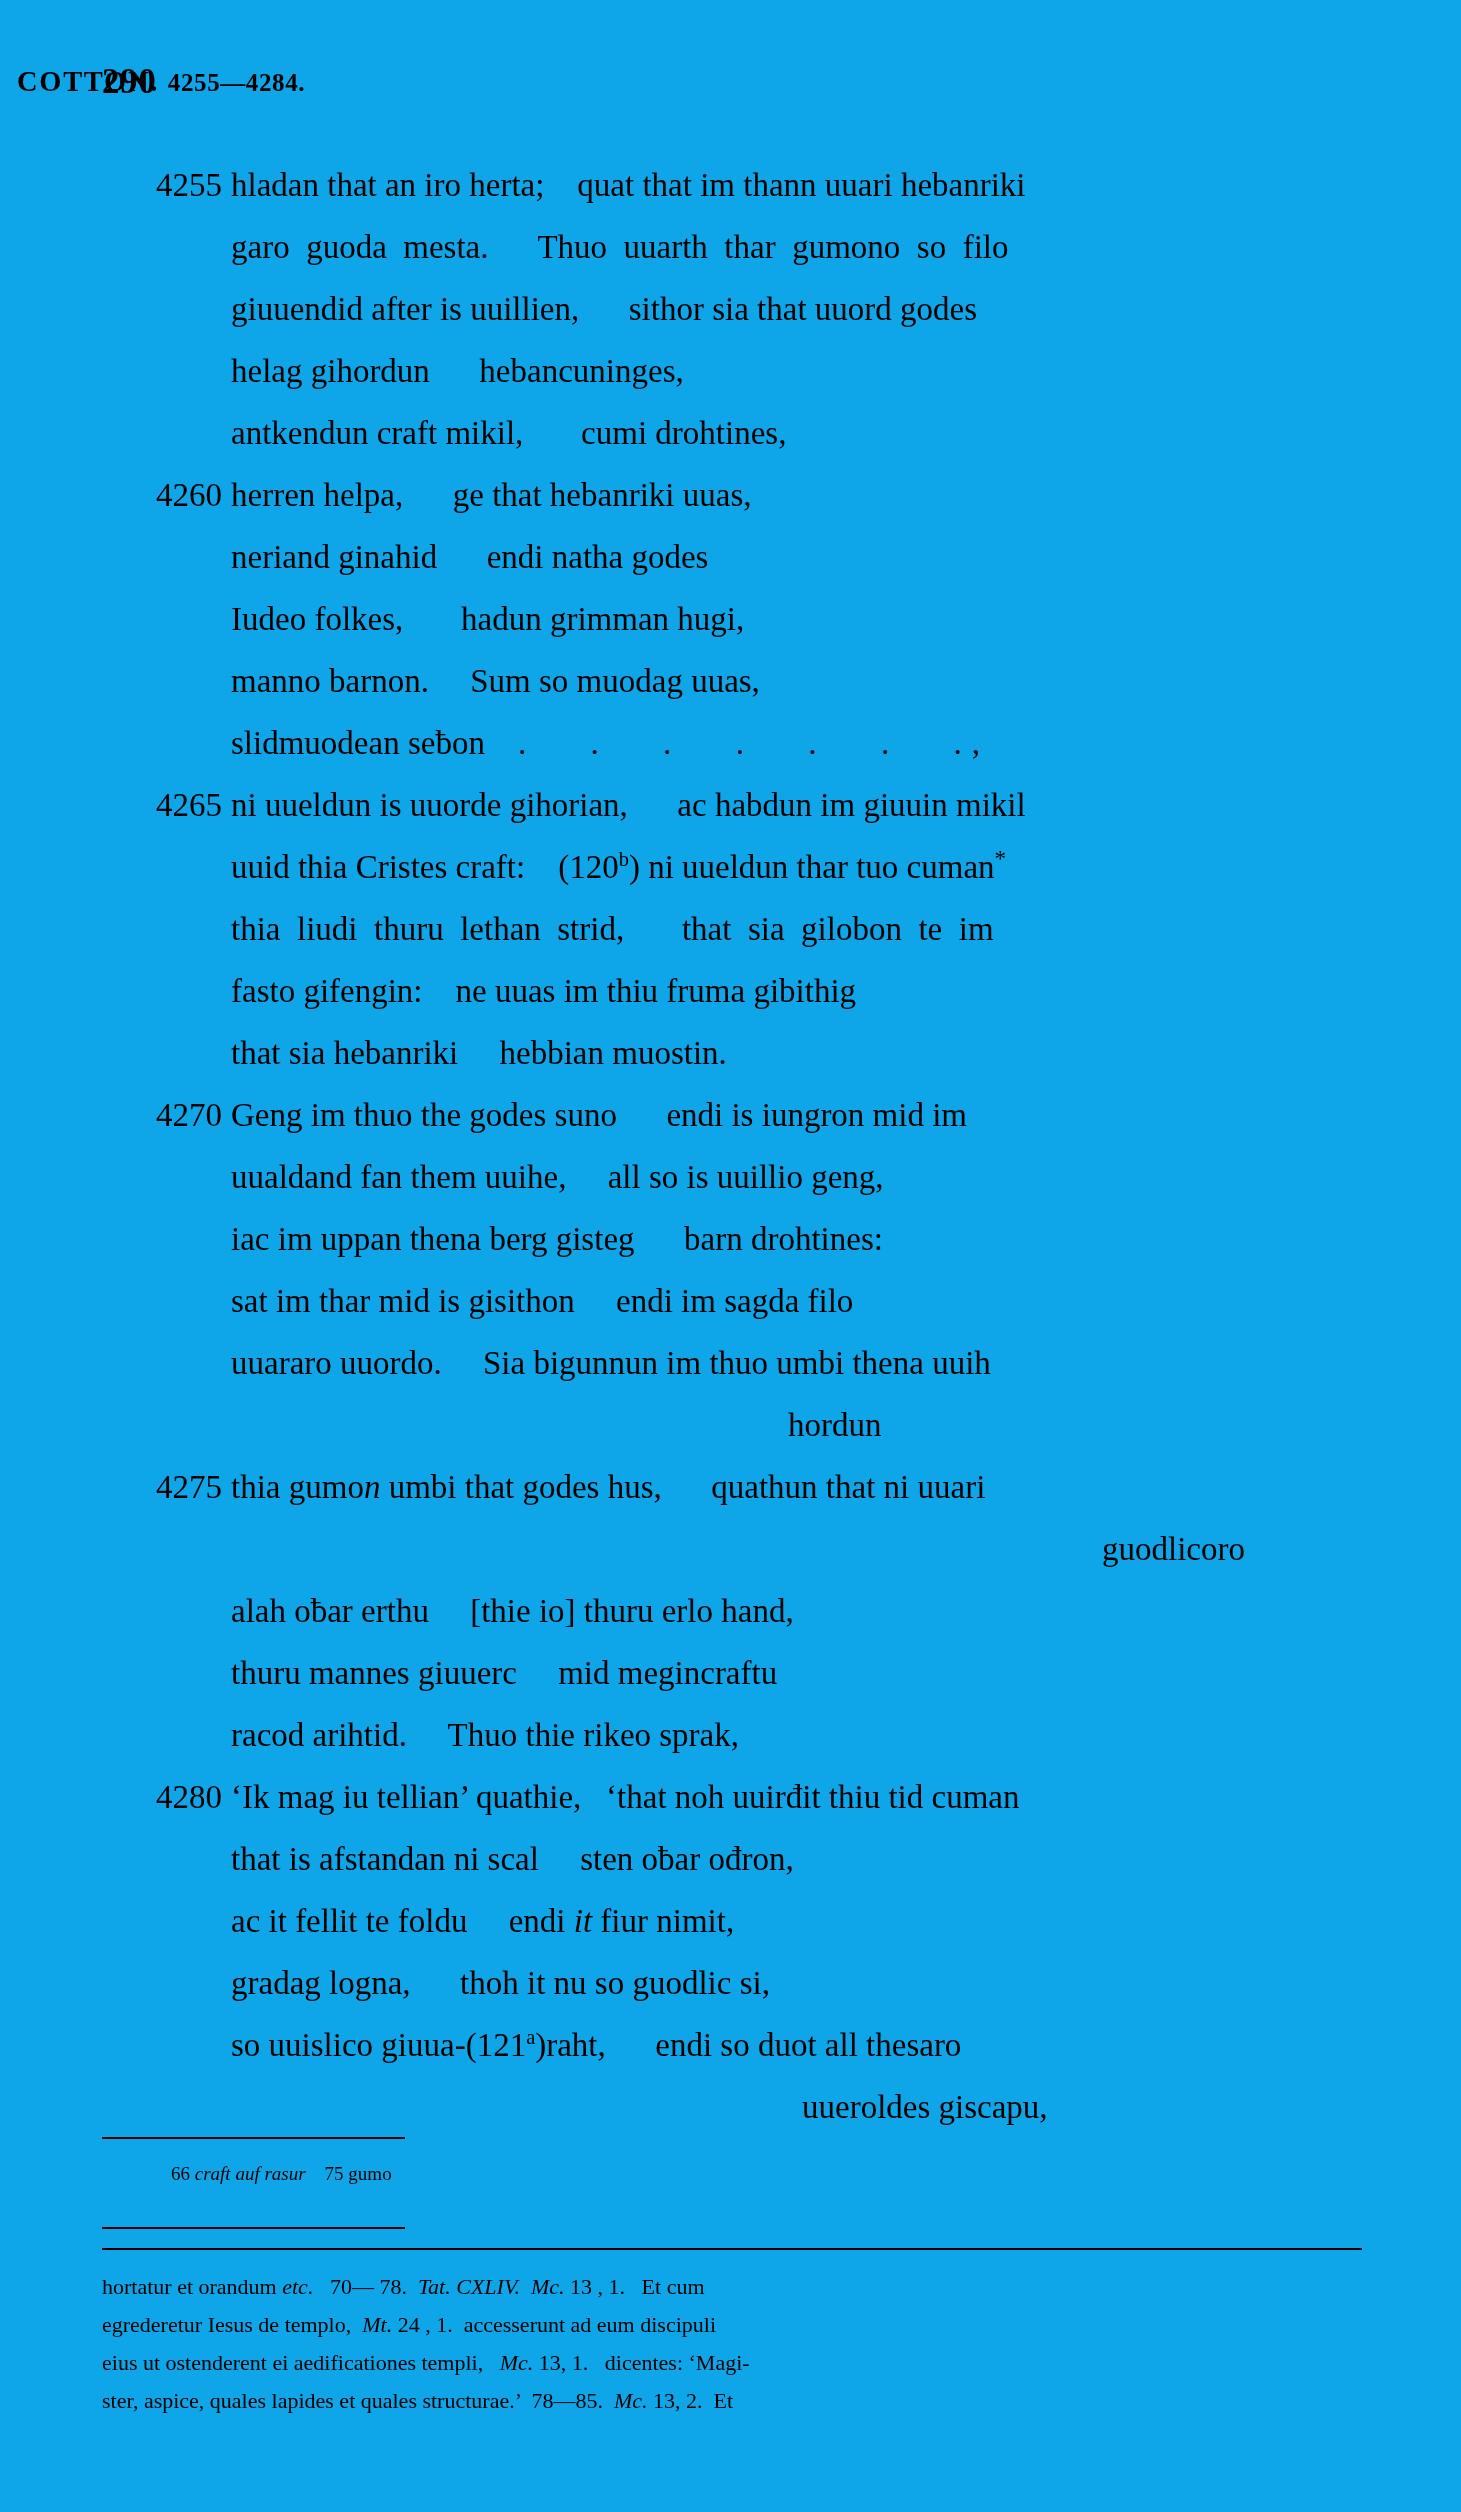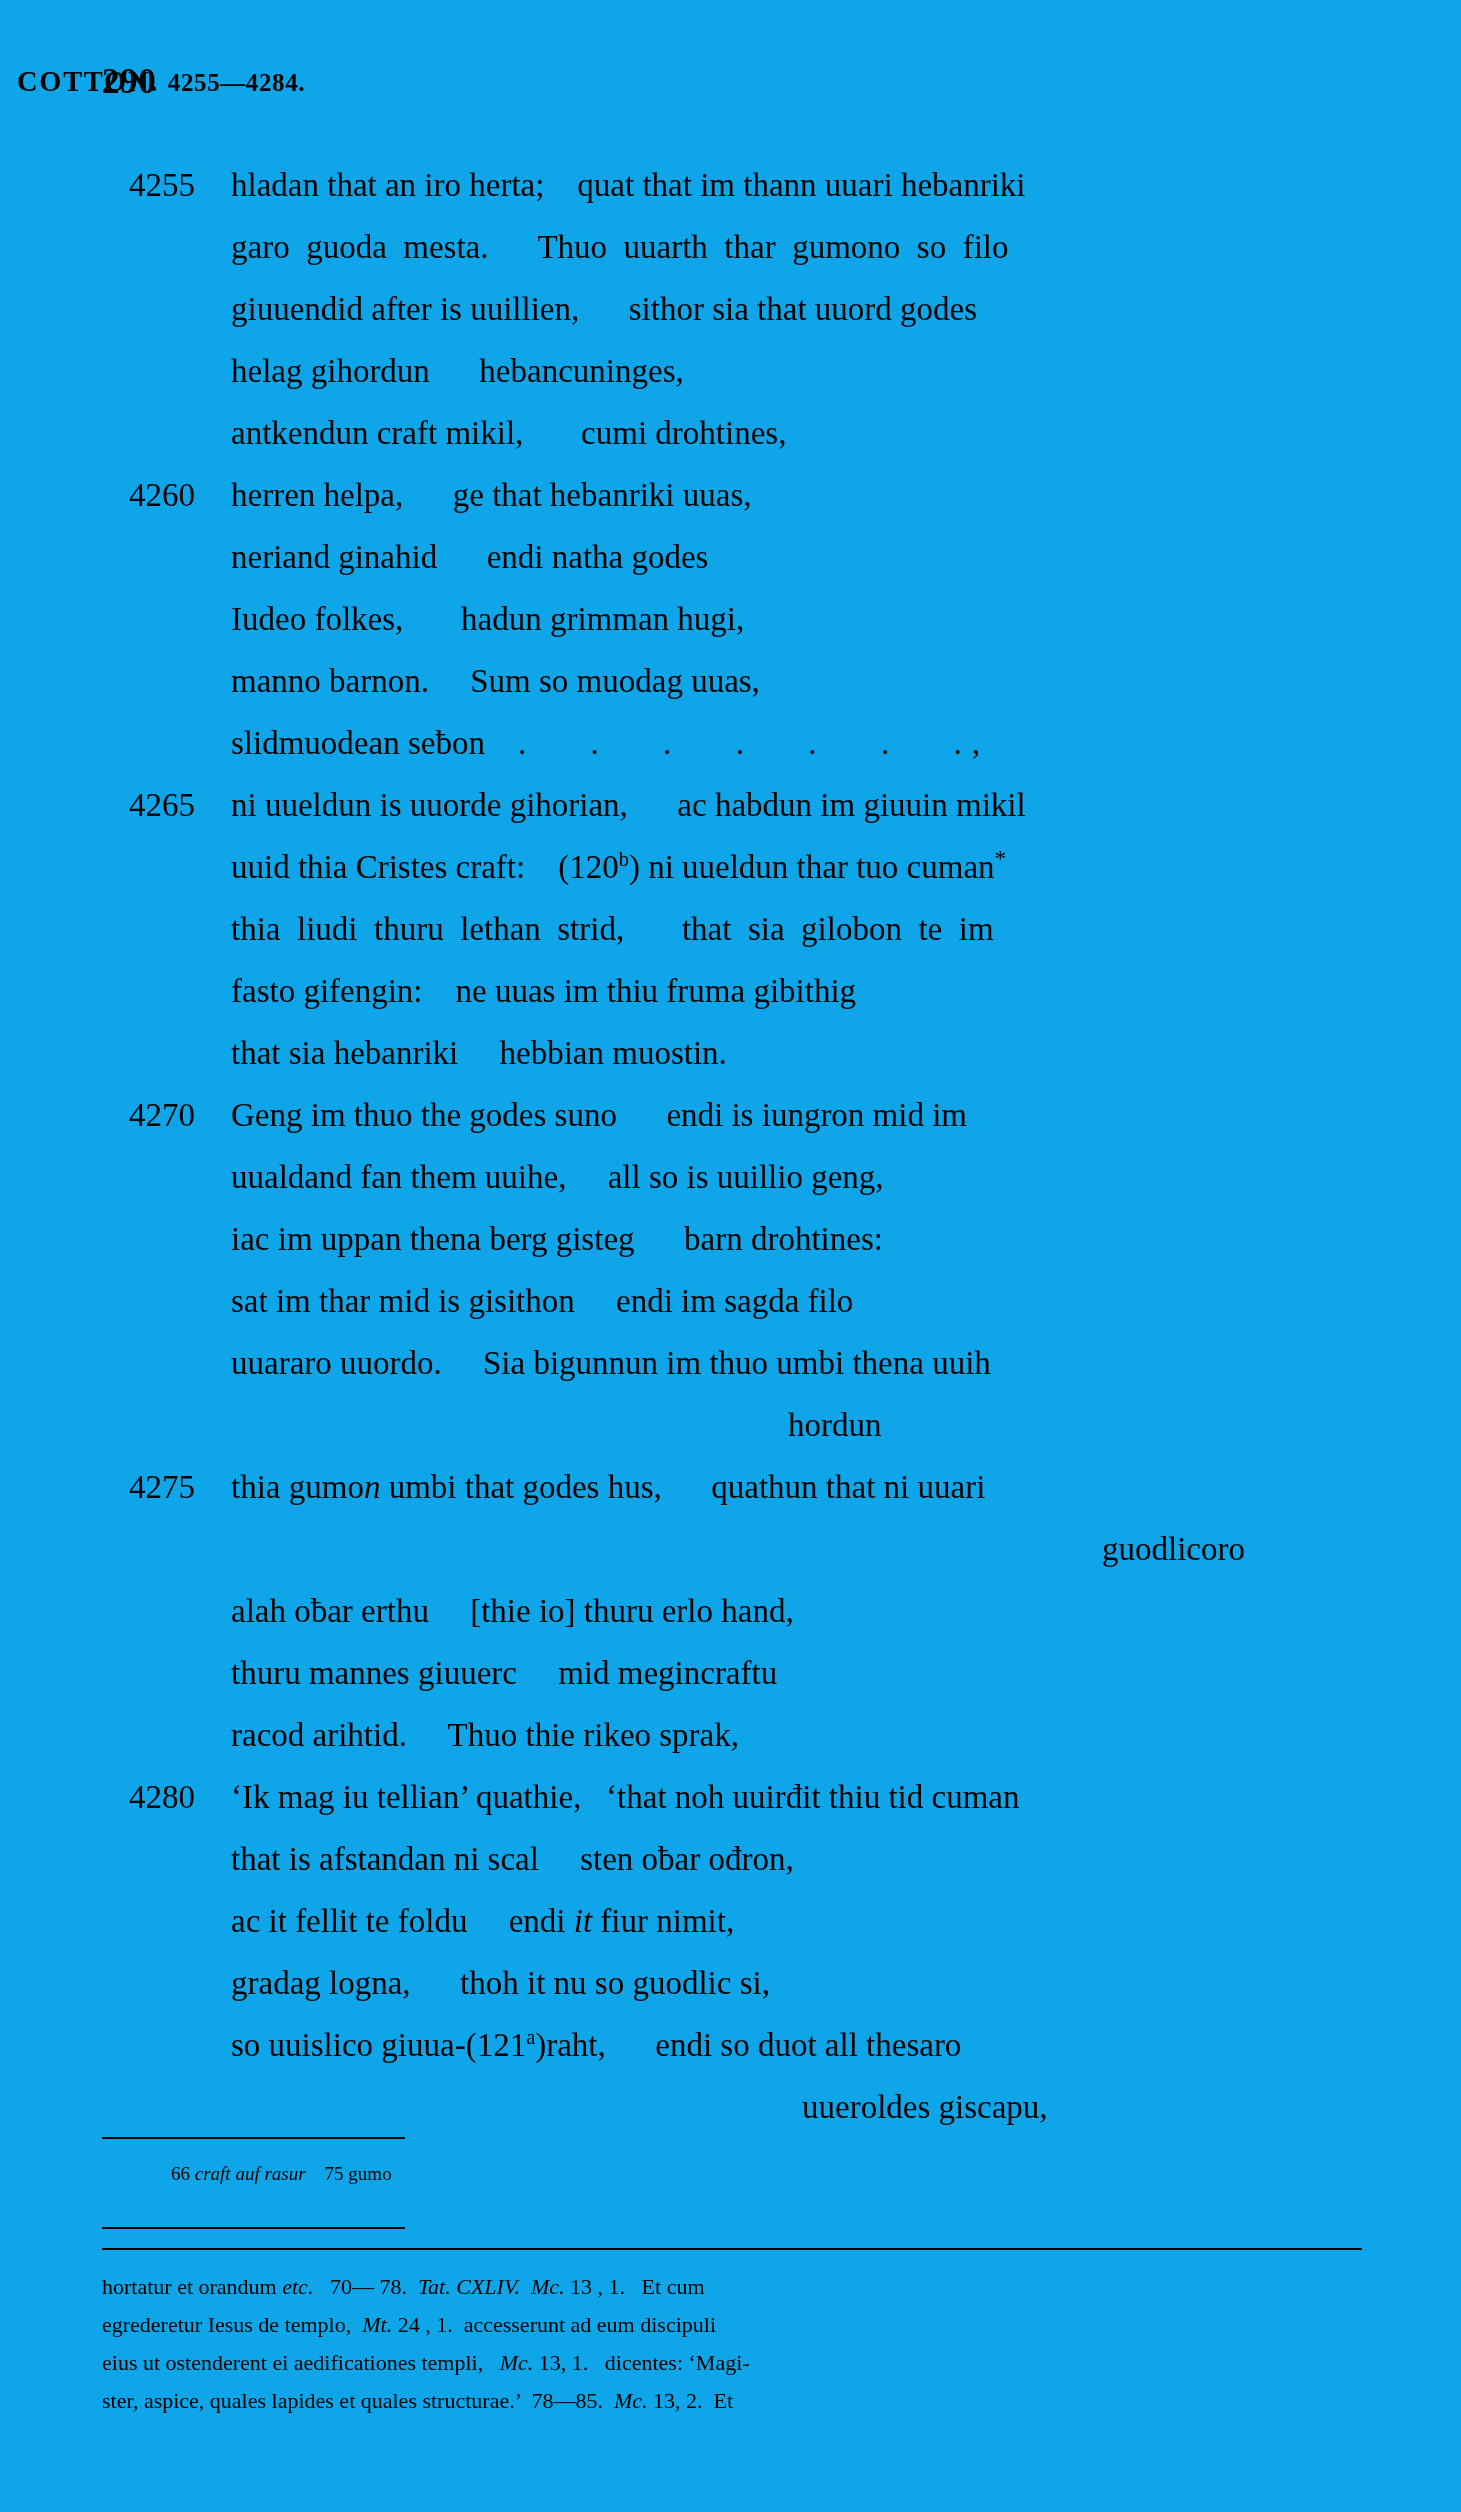--- a/index.html
+++ b/index.html
@@ -69,21 +69,21 @@
     height: 62px;
     line-height: 62px;
     font-size: 33px;
     white-space: pre;
   }
   .line-number {
     position: absolute;
     left: 102px;
     top: 0;
     width: 120px;
-    text-align: center;
+    text-align: right;
     font-size: 33px;
     line-height: inherit;
     letter-spacing: 0px;
   }
   .line-text {
     position: absolute;
     left: 231px;
     top: 0;
     line-height: inherit;
     white-space: pre;

